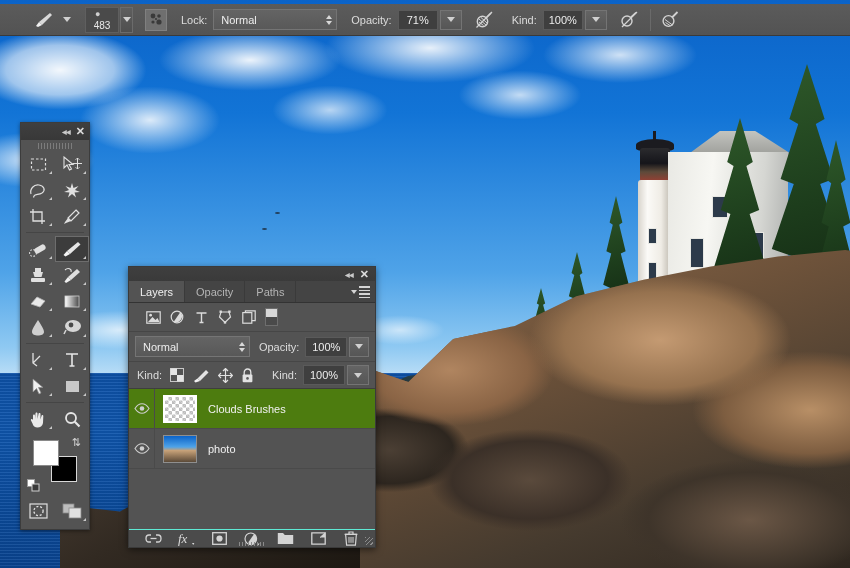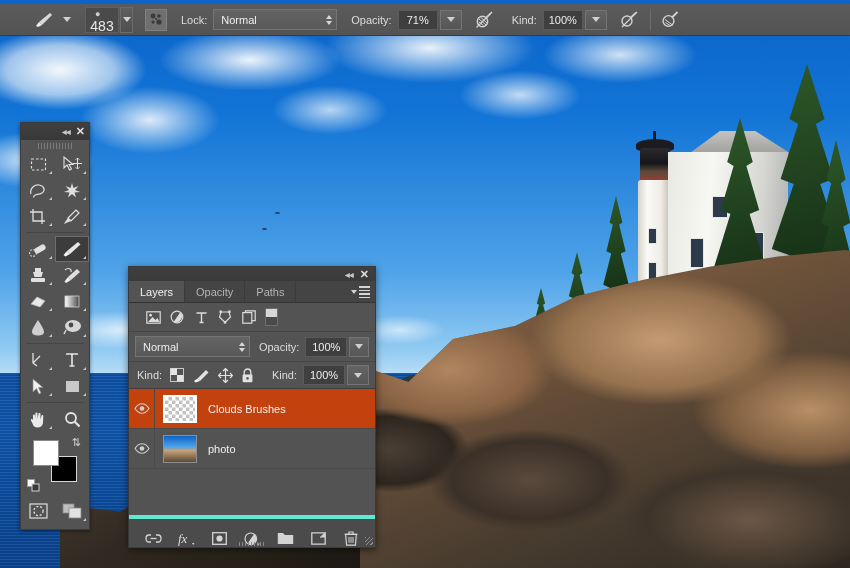--- a/index.html
+++ b/index.html
@@ -121,21 +121,21 @@
   .caret-dn {
     width: 0; height: 0; border-left: 4px solid transparent; border-right: 4px solid transparent;
     border-top: 5px solid #d0d0d0; margin-left: 7px;
   }
   .brush-size-box {
     margin-left: 14px; width: 34px; height: 26px; background: #4a4a4a;
     border: 1px solid #5f5f5f; display: flex; flex-direction: column;
     align-items: center; justify-content: flex-end; position: relative;
   }
   .brush-size-box .bs-glyph { position: absolute; top: 1px; left: 9px; font-size: 9px; color: #cfcfcf; }
-  .brush-size-box .bs-val { font-size: 14px; color: #e8e8e8; line-height: 12px; }
+  .brush-size-box .bs-val { font-size: 10px; color: #e8e8e8; line-height: 12px; }
   .spin-btn {
     width: 13px; height: 26px; margin-left: 1px; background: linear-gradient(#5e5e5e, #4f4f4f);
     border: 1px solid #6b6b6b; display: flex; align-items: center; justify-content: center;
   }
   .panel-icon-btn {
     width: 22px; height: 22px; margin-left: 12px; background: #6f6f6f;
     border: 1px solid #808080; display: flex; align-items: center; justify-content: center;
   }
   .ob-label { margin-left: 14px; color: #dcdcdc; font-size: 11px; }
   .combo {
@@ -238,42 +238,42 @@
     padding: 0 4px 0 7px; color: #ededed; font-size: 11px;
   }
   .lp-small-label { margin-left: 9px; color: #dcdcdc; font-size: 11px; }
   .lock-row { display: flex; align-items: center; padding: 3px 6px; border-bottom: 1px solid #3e3e3e; }
   .lock-icons { display: flex; align-items: center; gap: 7px; margin-left: 7px; }
   .layer-list { flex: 1; background: #535353; overflow: hidden; }
   .layer-item {
     display: flex; align-items: center; height: 40px; border-bottom: 1px solid #4a4a4a;
     gap: 0;
   }
-  .layer-item.selected { background: #c2410c; }
+  .layer-item.selected { background: #4d7c0f; }
   .eye-cell { width: 26px; display: flex; align-items: center; justify-content: center; border-right: 1px solid #4a4a4a; height: 100%; }
   .layer-thumb {
     width: 34px; height: 28px; margin-left: 8px; border: 1px solid #8f8f8f;
     background-size: 7px 7px;
     background-position: 0 0, 0 3.5px, 3.5px -3.5px, -3.5px 0px;
     background-image:
       linear-gradient(45deg, #bdbdbd 25%, transparent 25%),
       linear-gradient(-45deg, #bdbdbd 25%, transparent 25%),
       linear-gradient(45deg, transparent 75%, #bdbdbd 75%),
       linear-gradient(-45deg, transparent 75%, #bdbdbd 75%);
     background-color: #fff;
   }
   .layer-item.selected .layer-thumb { border: 2px solid #ffffff; }
   .layer-thumb.photo {
     background-image:
       linear-gradient(#0b63c8 0%, #4fa3e8 42%, #c7a178 56%, #5b4a38 100%);
     background-size: cover; background-color: #0b63c8;
   }
   .layer-name { margin-left: 11px; font-size: 11px; color: #f1f1f1; }
   .lp-footer {
-    height: 32px; background: #4b4b4b; border-top: 4px solid #5eead4;
+    height: 18px; background: #4b4b4b; border-top: 1px solid #5eead4;
     display: flex; align-items: flex-end; justify-content: center; gap: 16px;
     color: #d4d4d4;
   }
   .lp-foot-icon { width: 17px; height: 17px; display: flex; align-items: center; justify-content: center; }
   .lp-resize {
     position: absolute; right: 2px; bottom: 2px; width: 8px; height: 8px;
     background: repeating-linear-gradient(135deg, #8d8d8d 0 1px, transparent 1px 3px);
   }
   .lp-bottom-grip {
     position: absolute; left: 50%; transform: translateX(-50%); bottom: 1px;

